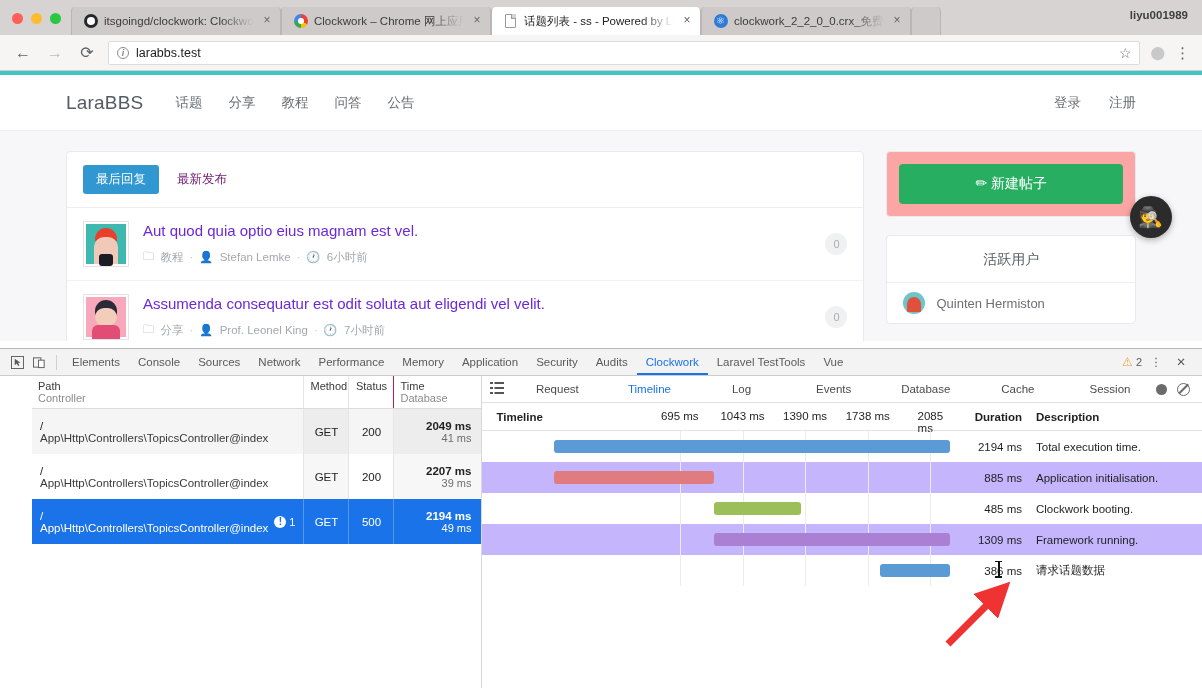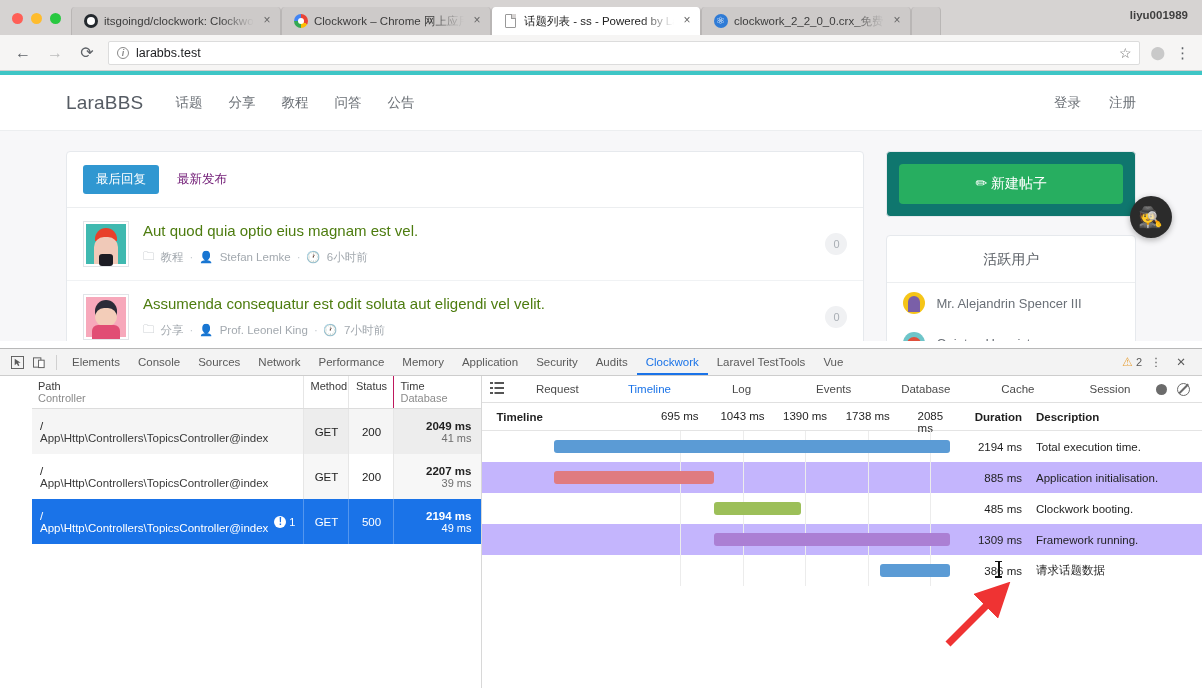--- a/index.html
+++ b/index.html
@@ -152,29 +152,29 @@
   .av1 { background: #3fb9b0; }
   .av1::before { content:""; position:absolute; left:9px; top:4px; width:22px; height:13px; border-radius:11px 11px 0 0; background:#e8402a; }
   .av1::after { content:""; position:absolute; left:8px; top:13px; width:24px; height:27px; border-radius:10px 10px 0 0; background:#f0c9b8; }
   .av1 .mouth { position:absolute; left:13px; top:30px; width:14px; height:12px; background:#1c1c24; border-radius:3px; z-index:2; }
   .av2 { background: #f7a8bb; }
   .av2::before { content:""; position:absolute; left:9px; top:3px; width:22px; height:16px; border-radius:11px 11px 2px 2px; background:#2b2b38; }
   .av2::after { content:""; position:absolute; left:9px; top:11px; width:22px; height:18px; border-radius:9px; background:#f3cdb9; }
   .av2 .mouth { position:absolute; left:6px; top:28px; width:28px; height:14px; background:#e14d74; border-radius:6px 6px 0 0; z-index:2; }
 
   .topic-body { flex: 1 1 auto; min-width: 0; }
-  .topic-title { font-size: 15px; color: #4d7c0f; margin-bottom: 9px; }
+  .topic-title { font-size: 15px; color: #6d28d9; margin-bottom: 9px; }
   .topic-meta { font-size: 11.5px; color: #a3a9af; display: flex; align-items: center; gap: 6px; flex-wrap: nowrap; }
   .meta-sep { color: #c6cbd0; }
   .badge-count {
     width: 22px; height: 22px; border-radius: 50%; background: #f0f1f3;
     color: #a9aeb4; font-size: 11px; display: flex; align-items: center; justify-content: center; flex: none;
   }
 
-  .side-card { background:#0f766e; border:1px solid #e6e9ed; border-radius:4px; padding: 12px; margin-bottom: 18px; }
+  .side-card { background:#fca5a5; border:1px solid #e6e9ed; border-radius:4px; padding: 12px; margin-bottom: 18px; }
   .btn-new {
     display: block; width: 100%; background: #27ae60; color: #fff;
     font-size: 14px; text-align: center; padding: 11px 0; border-radius: 4px;
   }
   .side-card2 { background:#fff; border:1px solid #e6e9ed; border-radius:4px; }
   .side-title { text-align: center; font-size: 14px; color: #5b6066; padding: 15px 0 13px; border-bottom: 1px solid #eceef0; }
   .user-row { display: flex; align-items: center; gap: 11px; padding: 9px 16px; font-size: 13px; color: #6a7077; }
   .uav { width: 22px; height: 22px; border-radius: 50%; flex: none; position: relative; overflow: hidden; }
   .uav1 { background: #f5c518; }
   .uav1::after { content:""; position:absolute; left:5px; top:4px; width:12px; height:16px; border-radius:6px 6px 0 0; background:#7a5fa8; }
@@ -430,24 +430,20 @@
           </div>
         </div>
       </div>
 
       <div class="col-side">
         <div class="side-card">
           <div class="btn-new">✏ 新建帖子</div>
         </div>
         <div class="side-card2">
           <div class="side-title">活跃用户</div>
-          <div class="user-row">
-            <span class="uav uav1"></span>
-            <span>Mr. Alejandrin Spencer III</span>
-          </div>
           <div class="user-row">
             <span class="uav uav2"></span>
             <span>Quinten Hermiston</span>
           </div>
         </div>
       </div>
     </div>
 
     <div class="clockwork-fab">🕵</div>
   </div>

